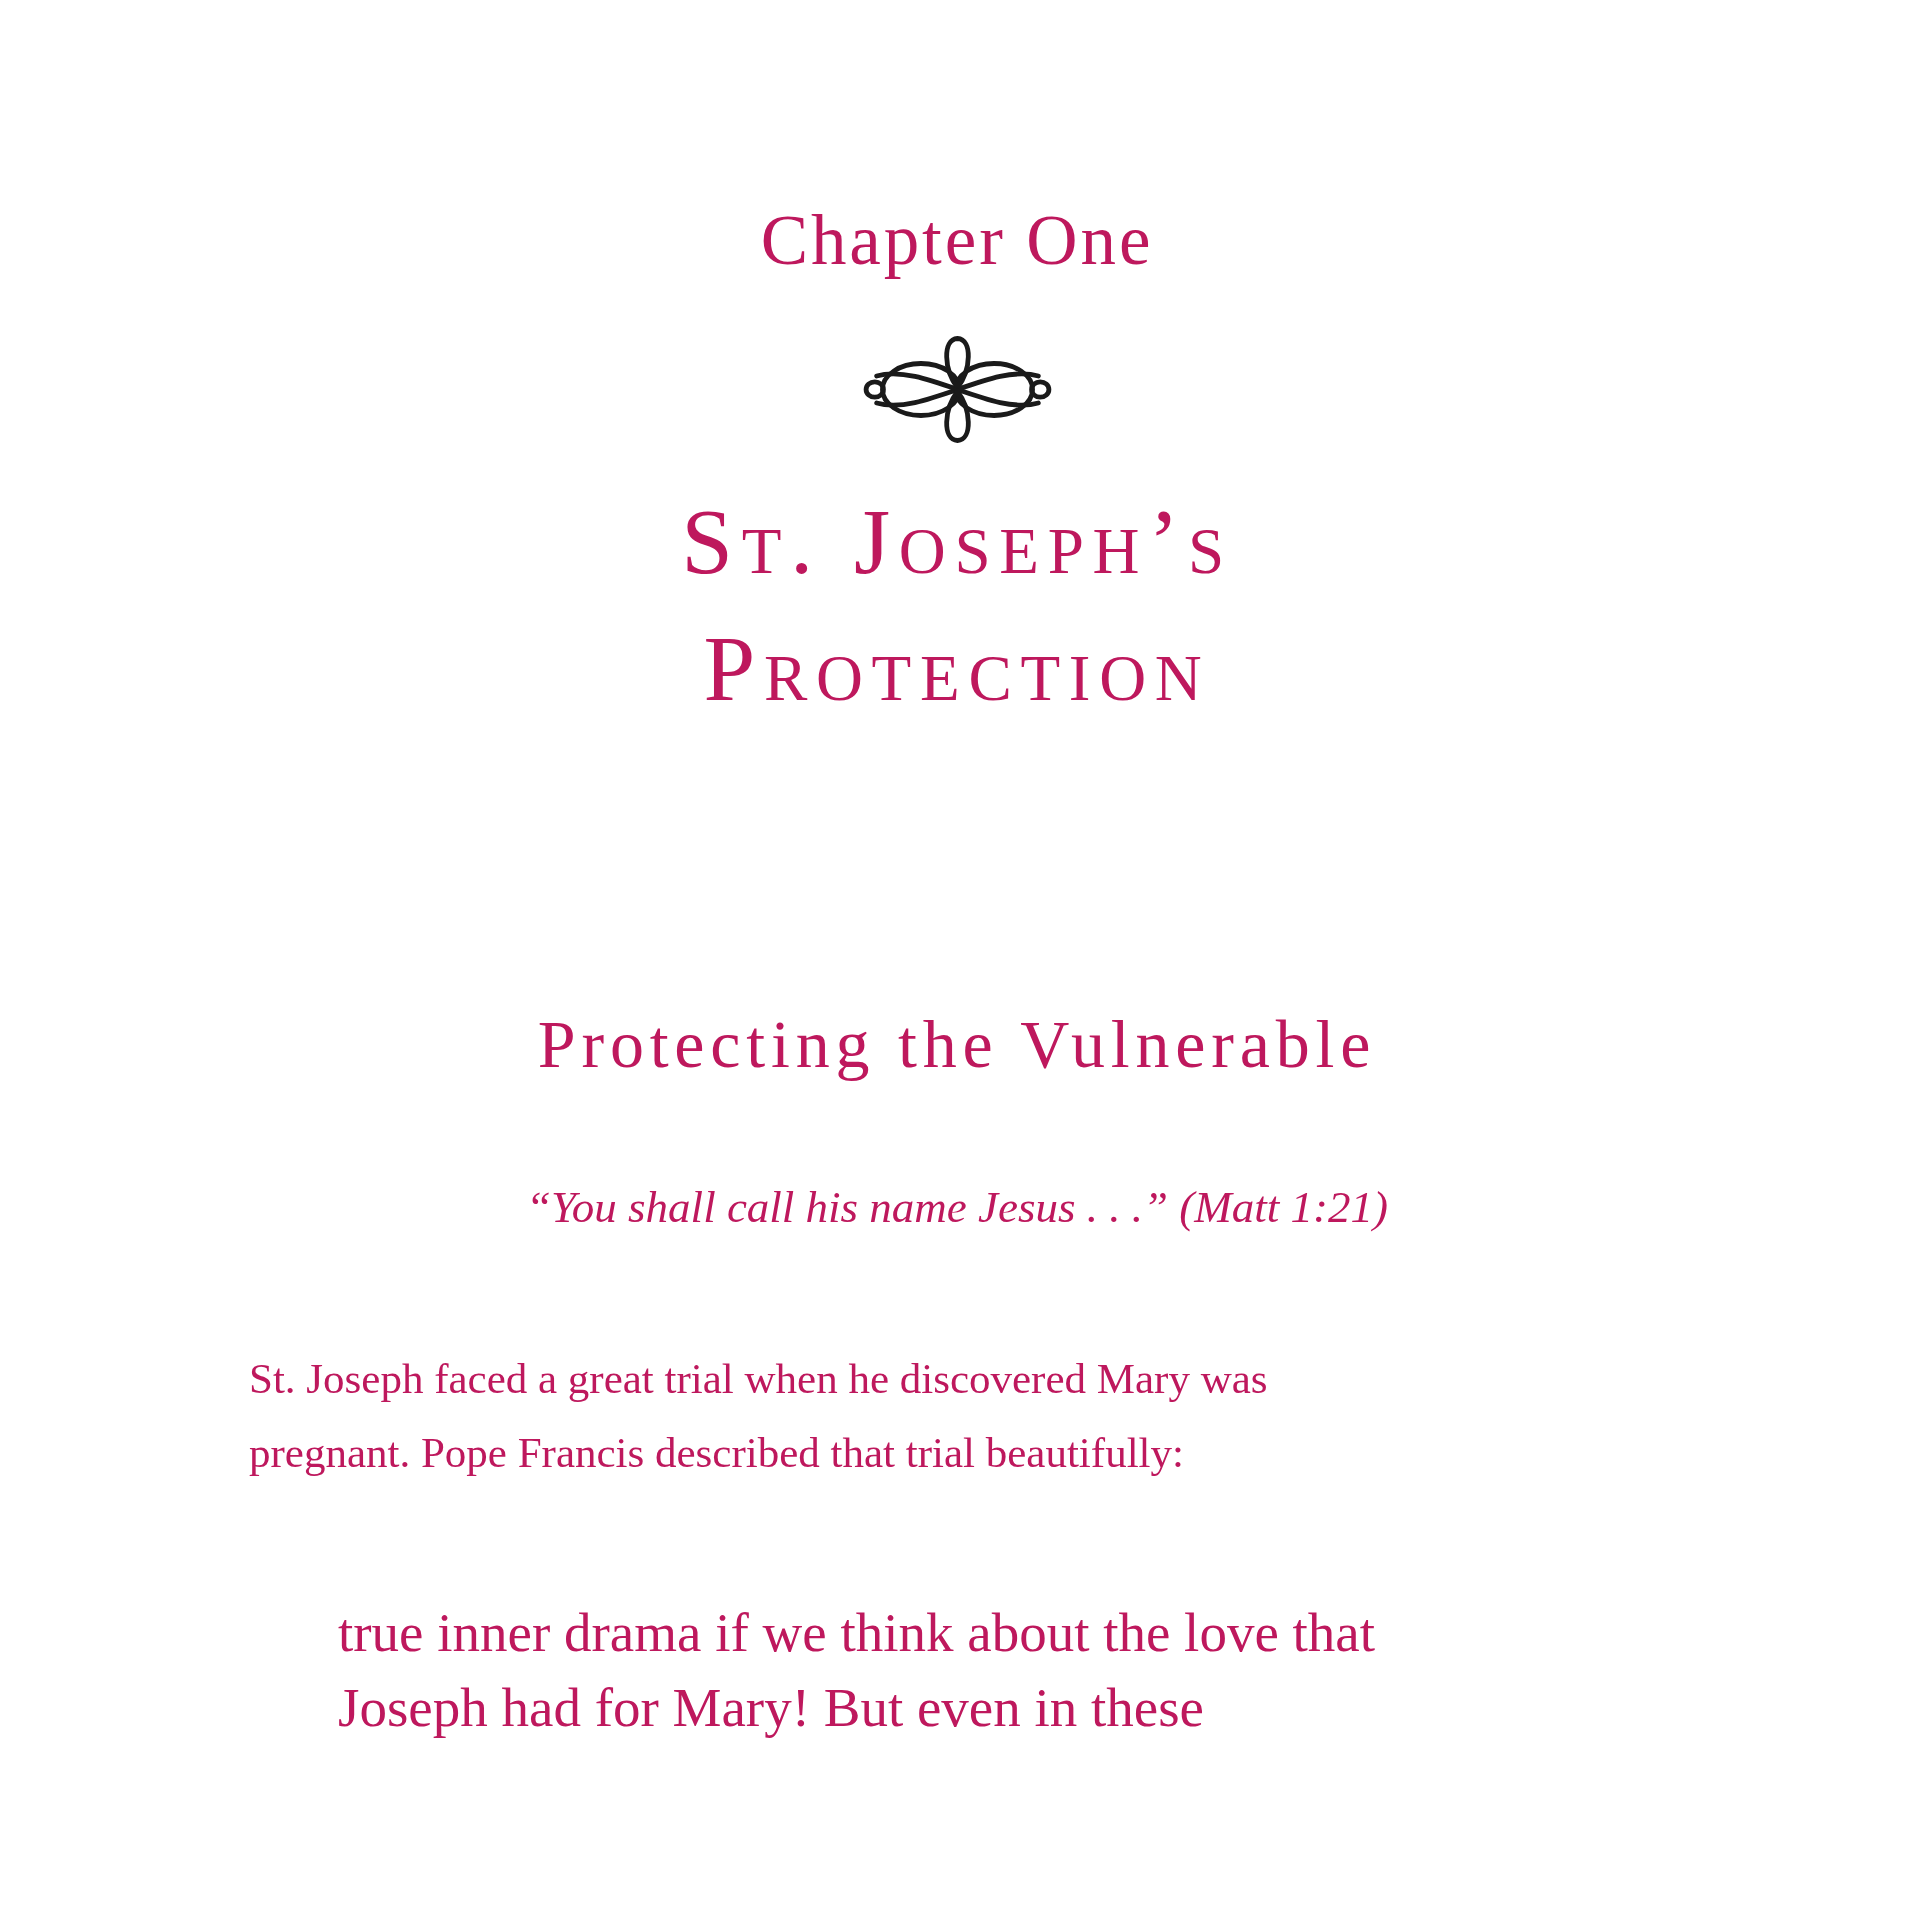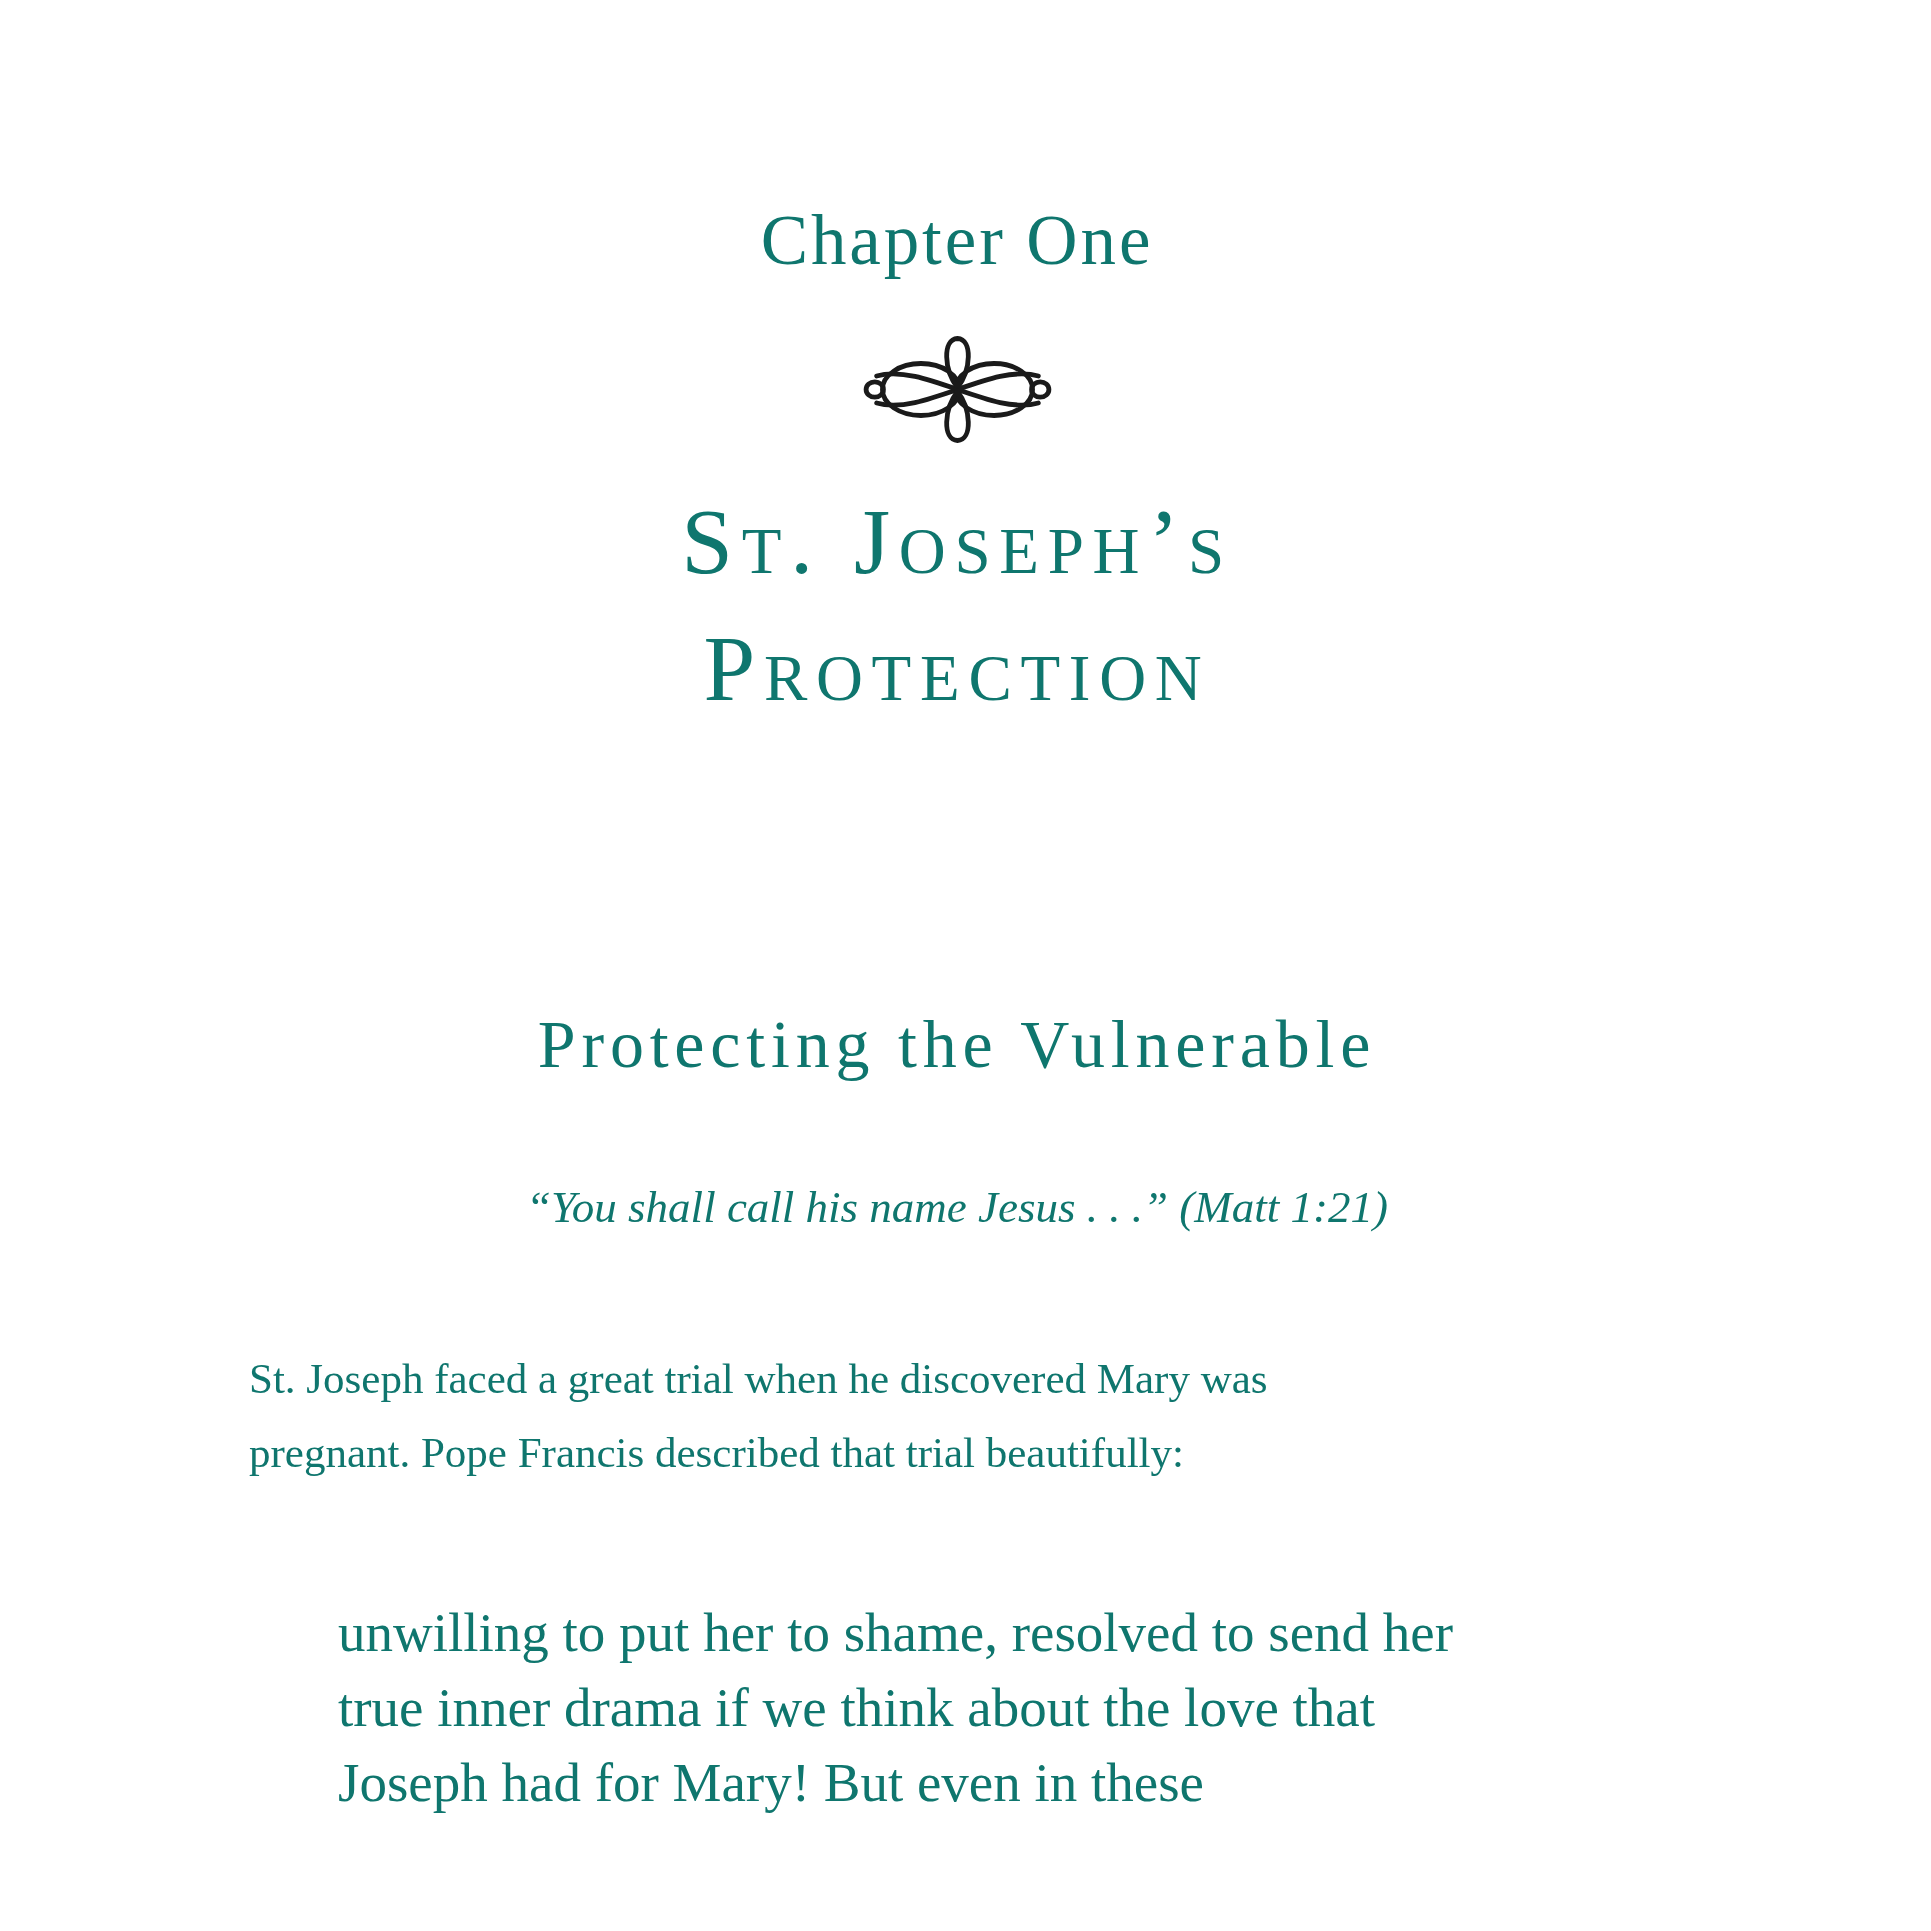--- a/index.html
+++ b/index.html
@@ -10,21 +10,21 @@
     overflow: hidden;
     background: #ffffff;
   }
   .page {
     position: absolute;
     left: 0; top: 0;
     width: 1931px;
     height: 1931px;
     background: #ffffff;
     font-family: "Liberation Serif", "DejaVu Serif", serif;
-    color: #0f766e;
+    color: #be185d;
   }
   .column {
     position: absolute;
     left: 249px;
     top: 0;
     width: 1416px;
     height: 1931px;
   }
   .chapter-label {
     position: absolute;
@@ -133,20 +133,19 @@
     <div class="section-heading">Protecting the Vulnerable</div>
 
     <div class="epigraph">“You shall call his name Jesus . . .” (Matt 1:21)</div>
 
     <div class="intro-paragraph">
       <div class="text-line">St. Joseph faced a great trial when he discovered Mary was</div>
       <div class="text-line">pregnant. Pope Francis described that trial beautifully:</div>
     </div>
 
     <div class="pope-blockquote">
-      <div class="text-line">unwilling to put her to shame, resolved to send her</div>
       <div class="text-line">true inner drama if we think about the love that</div>
       <div class="text-line">Joseph had for Mary! But even in these</div>
     </div>
 
   </div>
 </div>
 
 
 </body></html>

